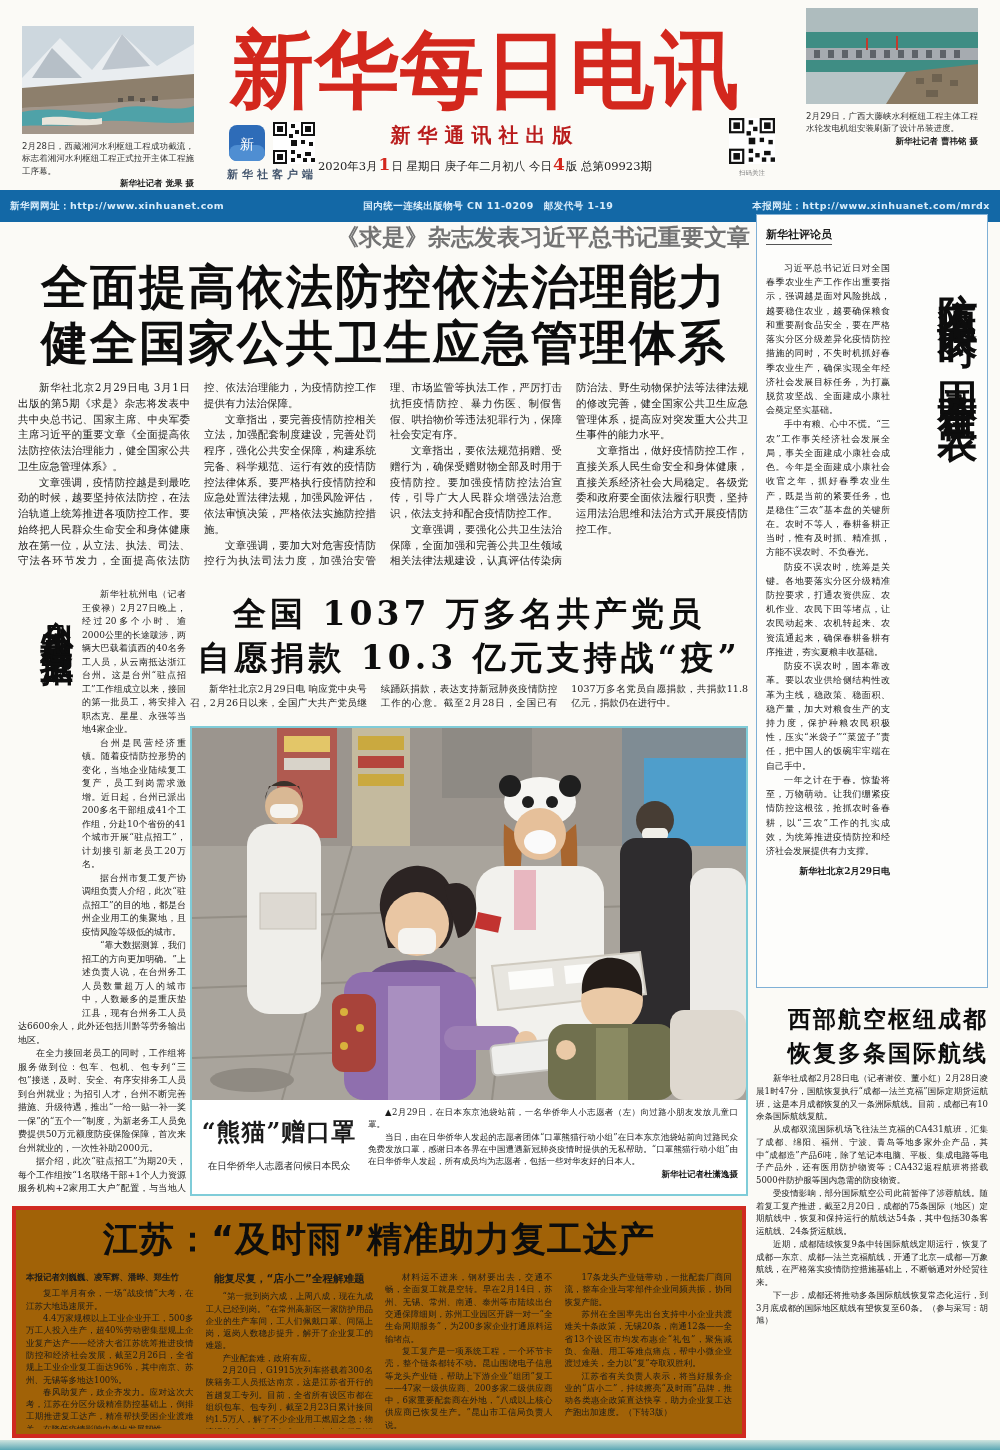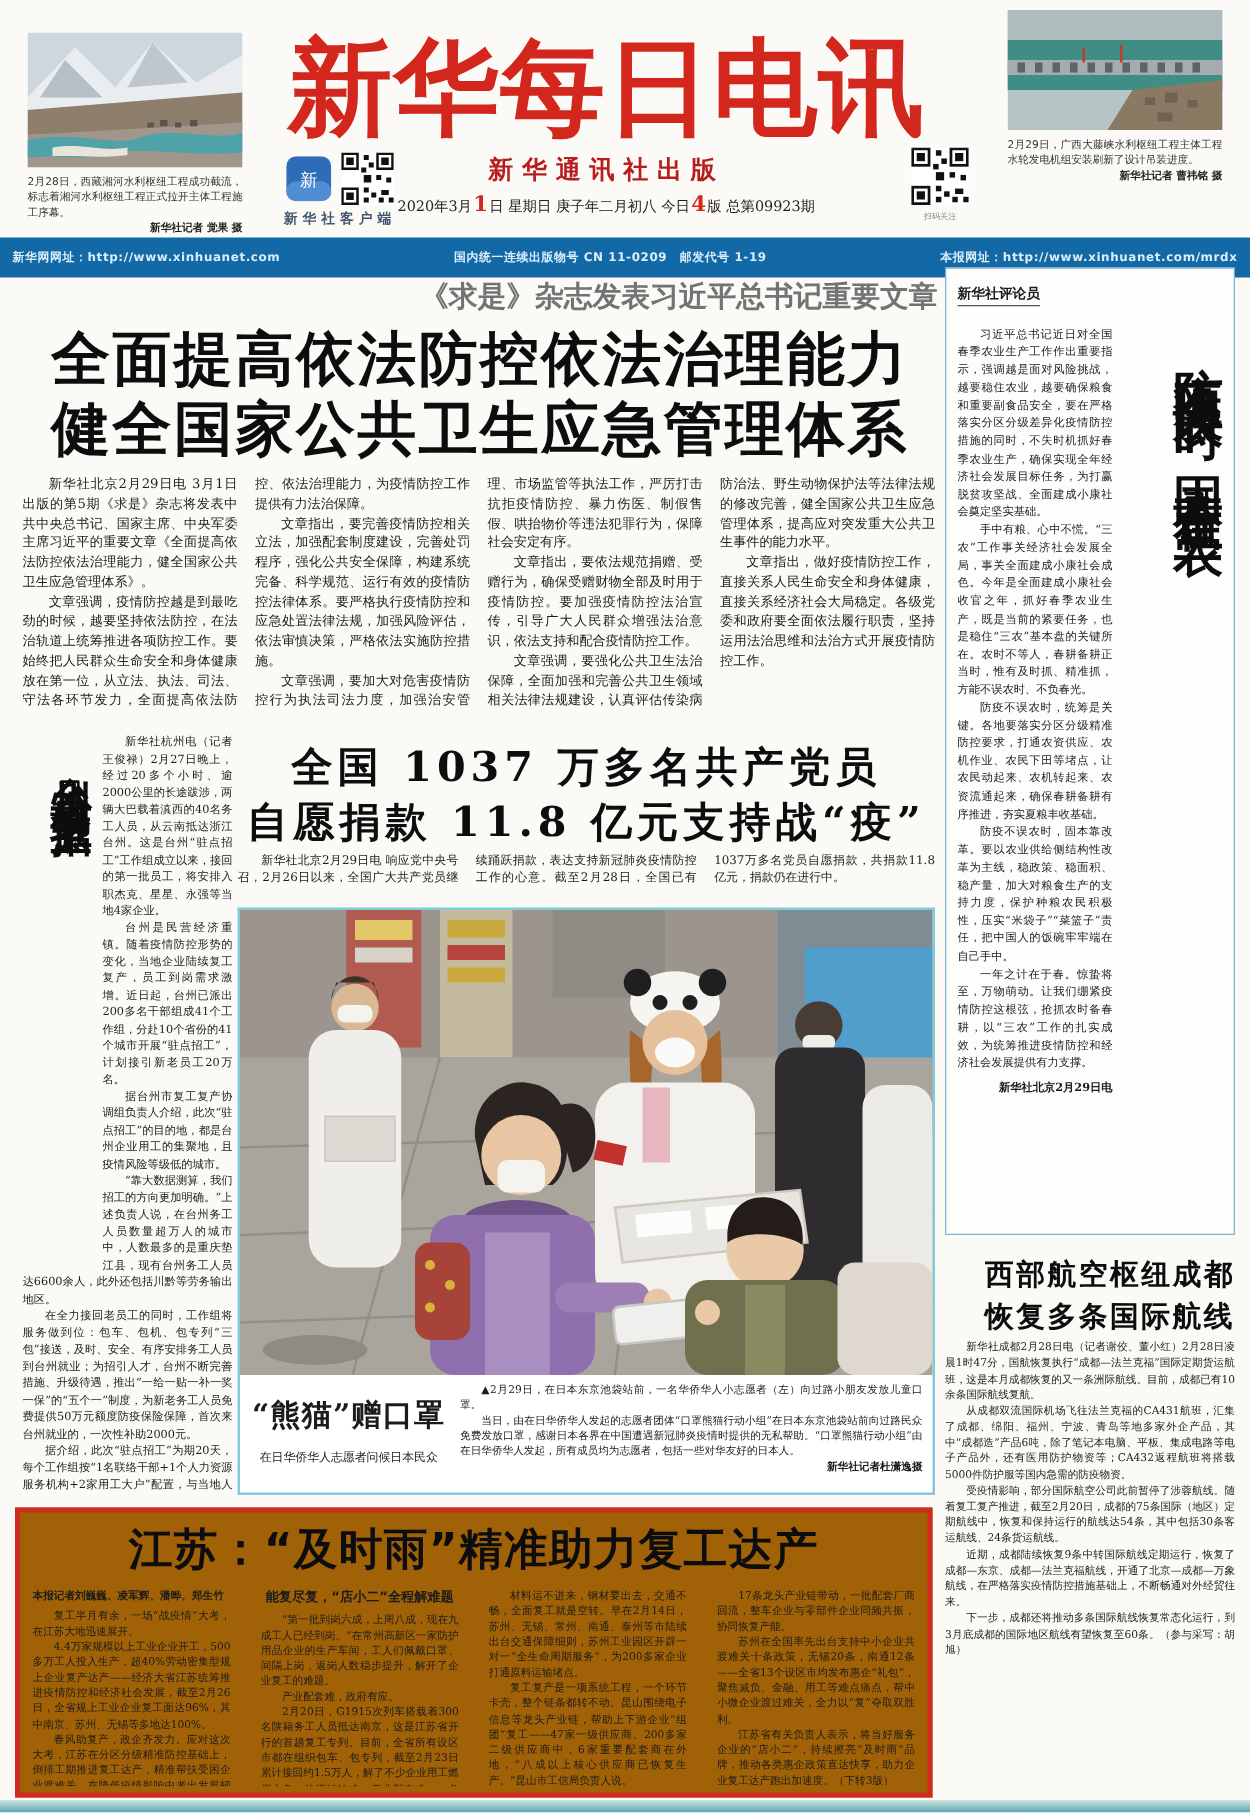--- a/index.html
+++ b/index.html
@@ -68,21 +68,21 @@
 
   
   .cd-h{left:756px;width:232px;text-align:right;font-size:23px;font-weight:900;letter-spacing:2px;color:#0d0d0d;}
   .cd-body{left:756px;top:1072px;width:232px;height:370px;font-size:8.5px;line-height:1.5;
            overflow:hidden;font-family:"DejaVu Serif",serif;}
 
   
   .js-box{left:12px;top:1206px;width:734px;height:232px;border:4px solid #d02a20;box-sizing:border-box;
           background:#a16207;padding:6px 10px;}
   .js-title{text-align:center;font-size:35px;font-weight:900;letter-spacing:1px;color:#0d0d0d;}
-  .js-cols{display:flex;gap:24px;margin-top:8px;height:158px;overflow:hidden;}
+  .js-cols{display:flex;gap:12px;margin-top:8px;height:158px;overflow:hidden;}
   .js-col{flex:1;font-size:8.5px;line-height:1.45;font-family:"DejaVu Serif",serif;overflow:hidden;}
   .js-byline{font-weight:bold;margin-bottom:4px;}
   .js-subhead{font-weight:900;text-align:center;font-size:10.5px;margin-bottom:4px;
               font-family:"DejaVu Sans",sans-serif;}
 
   .bottom-strip{left:0;top:1440px;width:1000px;height:10px;
                 background:linear-gradient(180deg,#cfe4de 0%,#5aa7b4 100%);}
 </style>
 </head>
 <body>
@@ -273,21 +273,21 @@
     <p>新华社杭州电（记者王俊禄）2月27日晚上，经过20多个小时、逾2000公里的长途跋涉，两辆大巴载着滇西的40名务工人员，从云南抵达浙江台州。这是台州“驻点招工”工作组成立以来，接回的第一批员工，将安排入职杰克、星星、永强等当地4家企业。</p>
         <p>台州是民营经济重镇。随着疫情防控形势的变化，当地企业陆续复工复产，员工到岗需求激增。近日起，台州已派出200多名干部组成41个工作组，分赴10个省份的41个城市开展“驻点招工”，计划接引新老员工20万名。</p>
         <p>据台州市复工复产协调组负责人介绍，此次“驻点招工”的目的地，都是台州企业用工的集聚地，且疫情风险等级低的城市。</p>
         <p>“靠大数据测算，我们招工的方向更加明确。”上述负责人说，在台州务工人员数量超万人的城市中，人数最多的是重庆垫江县，现有台州务工人员达6600余人，此外还包括川黔等劳务输出地区。</p>
         <p>在全力接回老员工的同时，工作组将服务做到位：包车、包机、包专列“三包”接送，及时、安全、有序安排务工人员到台州就业；为招引人才，台州不断完善措施、升级待遇，推出“一给一贴一补一奖一保”的“五个一”制度，为新老务工人员免费提供50万元额度防疫保险保障，首次来台州就业的，一次性补助2000元。</p>
         <p>据介绍，此次“驻点招工”为期20天，每个工作组按“1名联络干部+1个人力资源服务机构+2家用工大户”配置，与当地人社部门对接“驻点地区人员配送”事宜，建立长效劳务协作机制。</p>
       </div>
   </div>
 
   <div class="abs don-h" style="top:592px;">全国 1037 万多名共产党员</div>
-  <div class="abs don-h" style="top:636px;">自愿捐款 11.8 亿元支持战“疫”</div>
+  <div class="abs don-h" style="top:636px;">自愿捐款 10.3 亿元支持战“疫”</div>
   <div class="abs don-body">
     <p>新华社北京2月29日电 响应党中央号召，2月26日以来，全国广大共产党员继续踊跃捐款，表达支持新冠肺炎疫情防控工作的心意。截至2月28日，全国已有1037万多名党员自愿捐款，共捐款11.8亿元，捐款仍在进行中。</p>
   </div>
 
   <div class="abs photo-box">
     <svg width="554" height="372" viewBox="0 0 554 372">
       <rect width="554" height="372" fill="#b2ada5"></rect>
       <rect x="0" y="0" width="554" height="120" fill="#9b958e"></rect>
       <rect x="85" y="0" width="60" height="110" fill="#b05a50"></rect>
       <rect x="92" y="8" width="46" height="16" fill="#e3c668"></rect>

